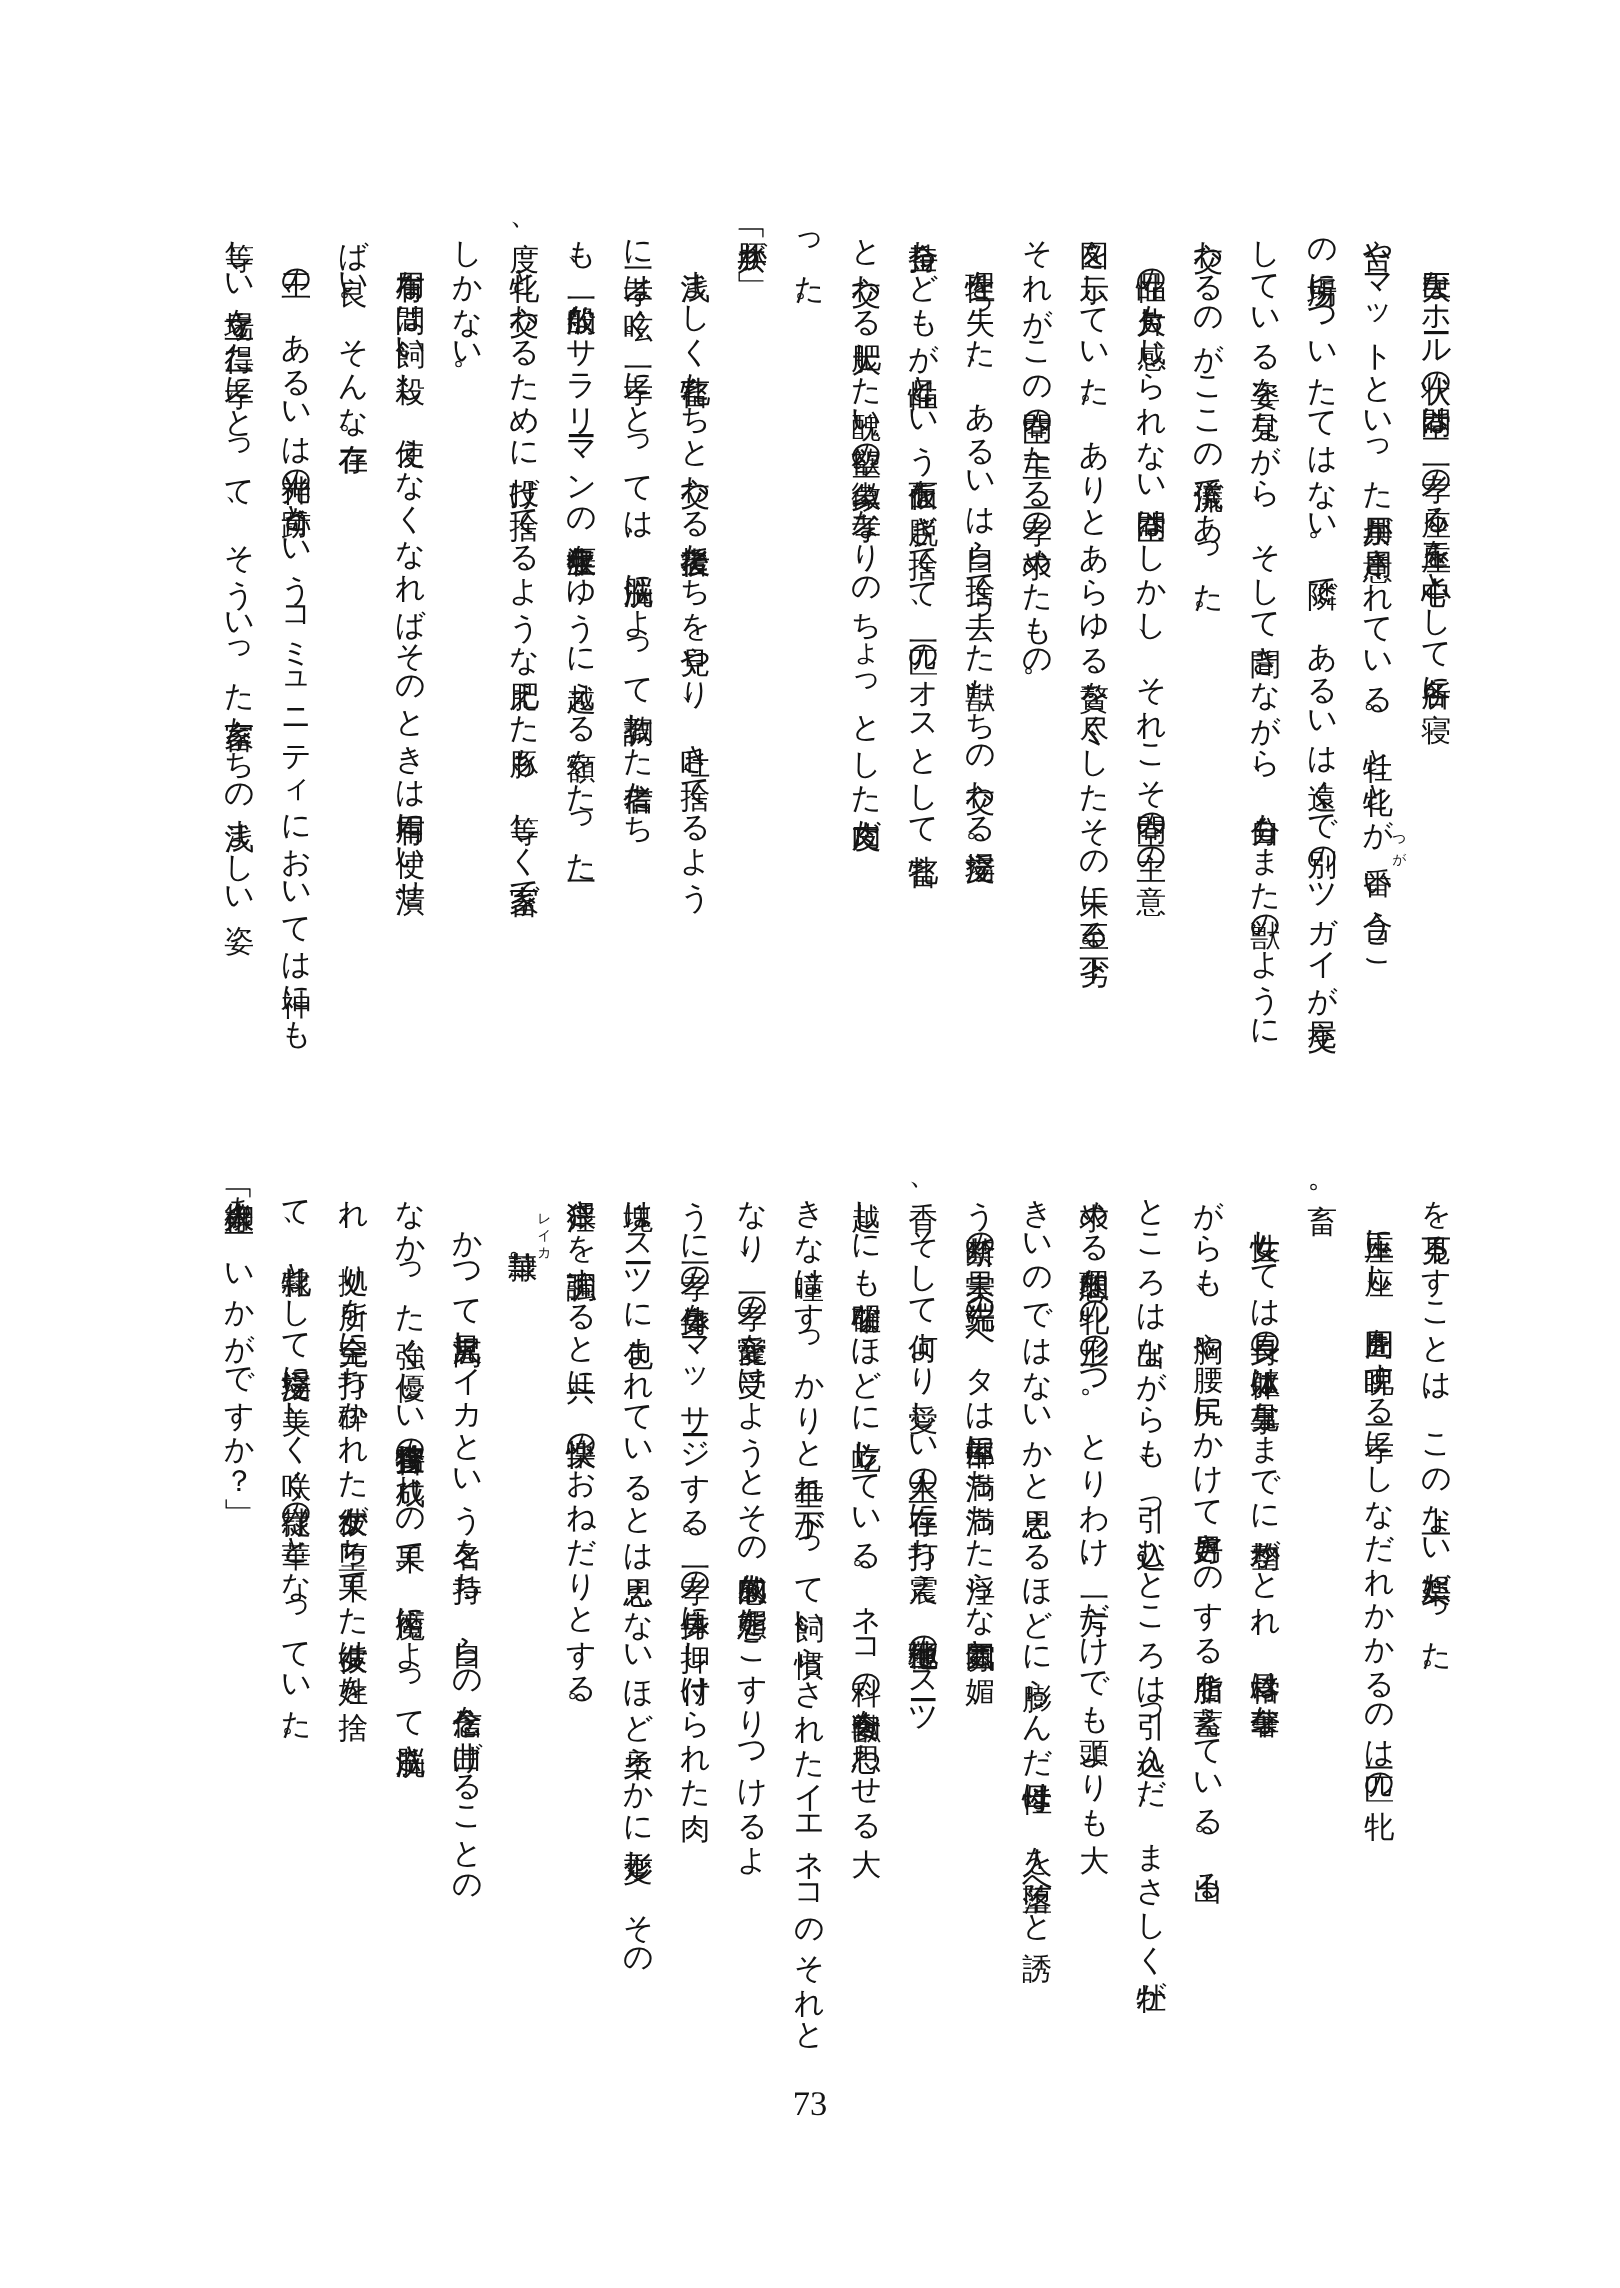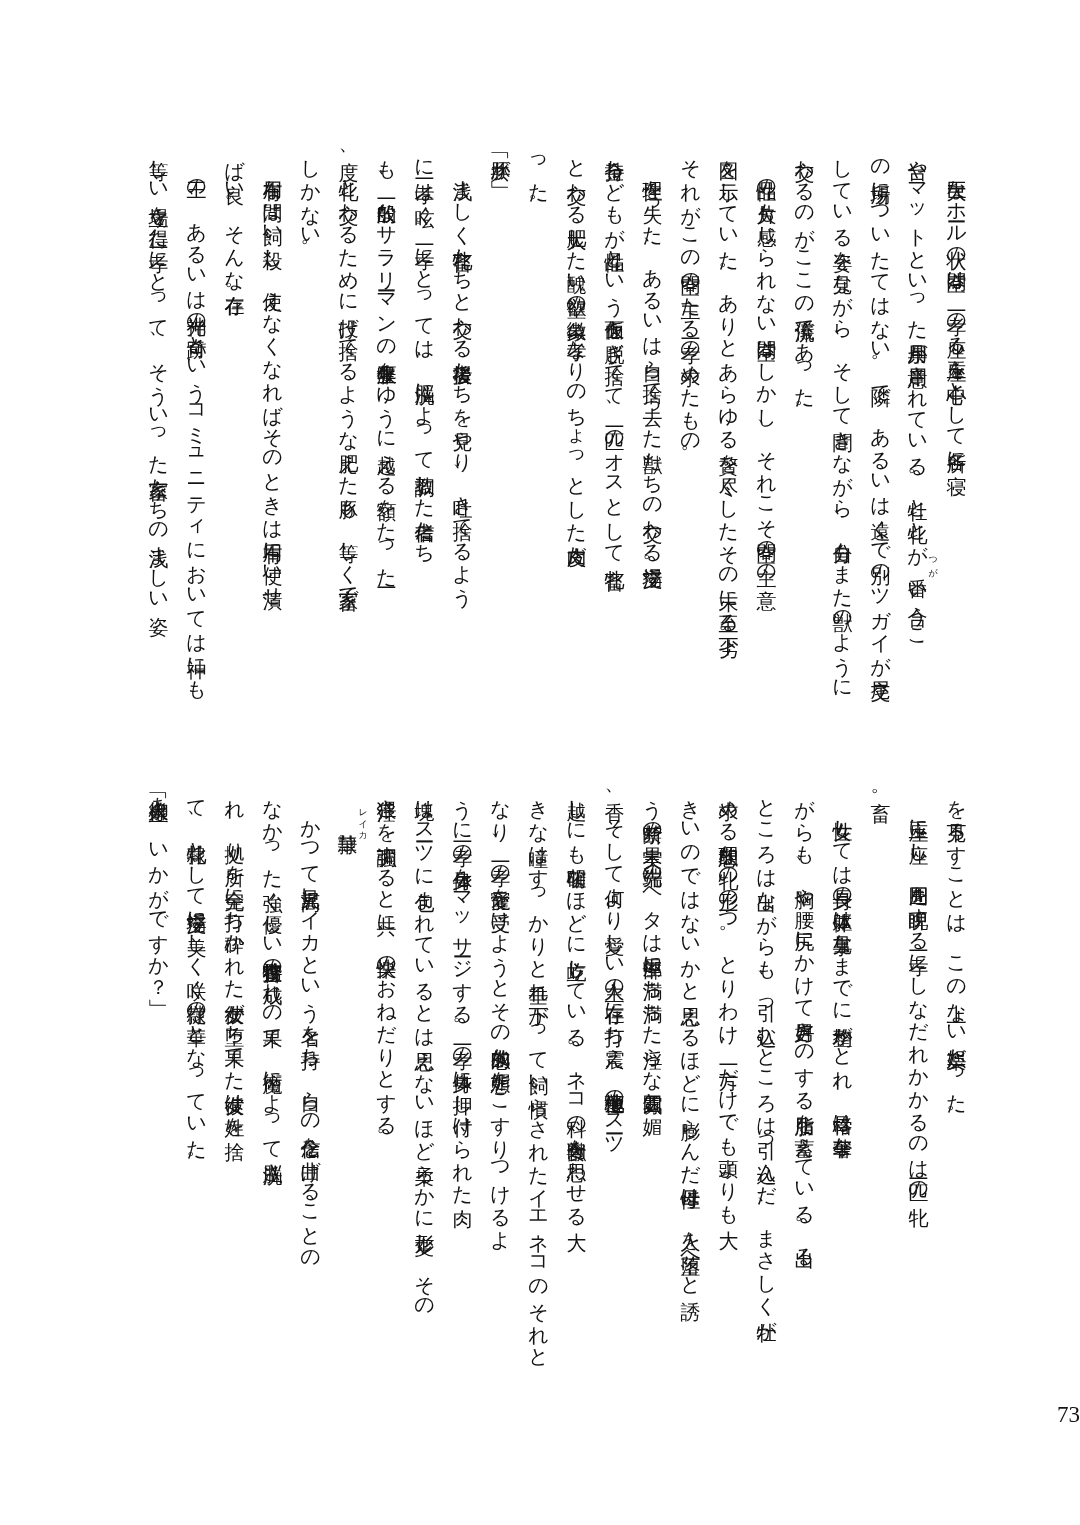--- a/index.html
+++ b/index.html
@@ -36,24 +36,23 @@
   rt {
     font-size: 9px;
     letter-spacing: 1px;
     font-family: "Liberation Serif", "DejaVu Serif", serif;
   }
   .page-num {
     position: absolute;
     top: 1390px;
     left: 0;
     width: 100%;
-    text-align: right;
+    text-align: center;
     font-size: 23px;
     color: #141414;
-    margin-top: 12px;
   }
 </style>
 </head>
 <body>
 
 <div id="top-block" class="text-block">
     <div class="col">　巨大なホール状の空間は、一孝の座る玉座を中心として各所に寝</div>
     <div class="col">台やマットといった用具が用意されている。牡と牝とが<ruby>番<rt>つが</rt></ruby>い合うこ</div>
     <div class="col">の場所についたてはない。隣で、あるいは遠くで別のツガイが交尾</div>
     <div class="col">している姿を見ながら、そして聞きながら、自分もまた獣のように</div>

